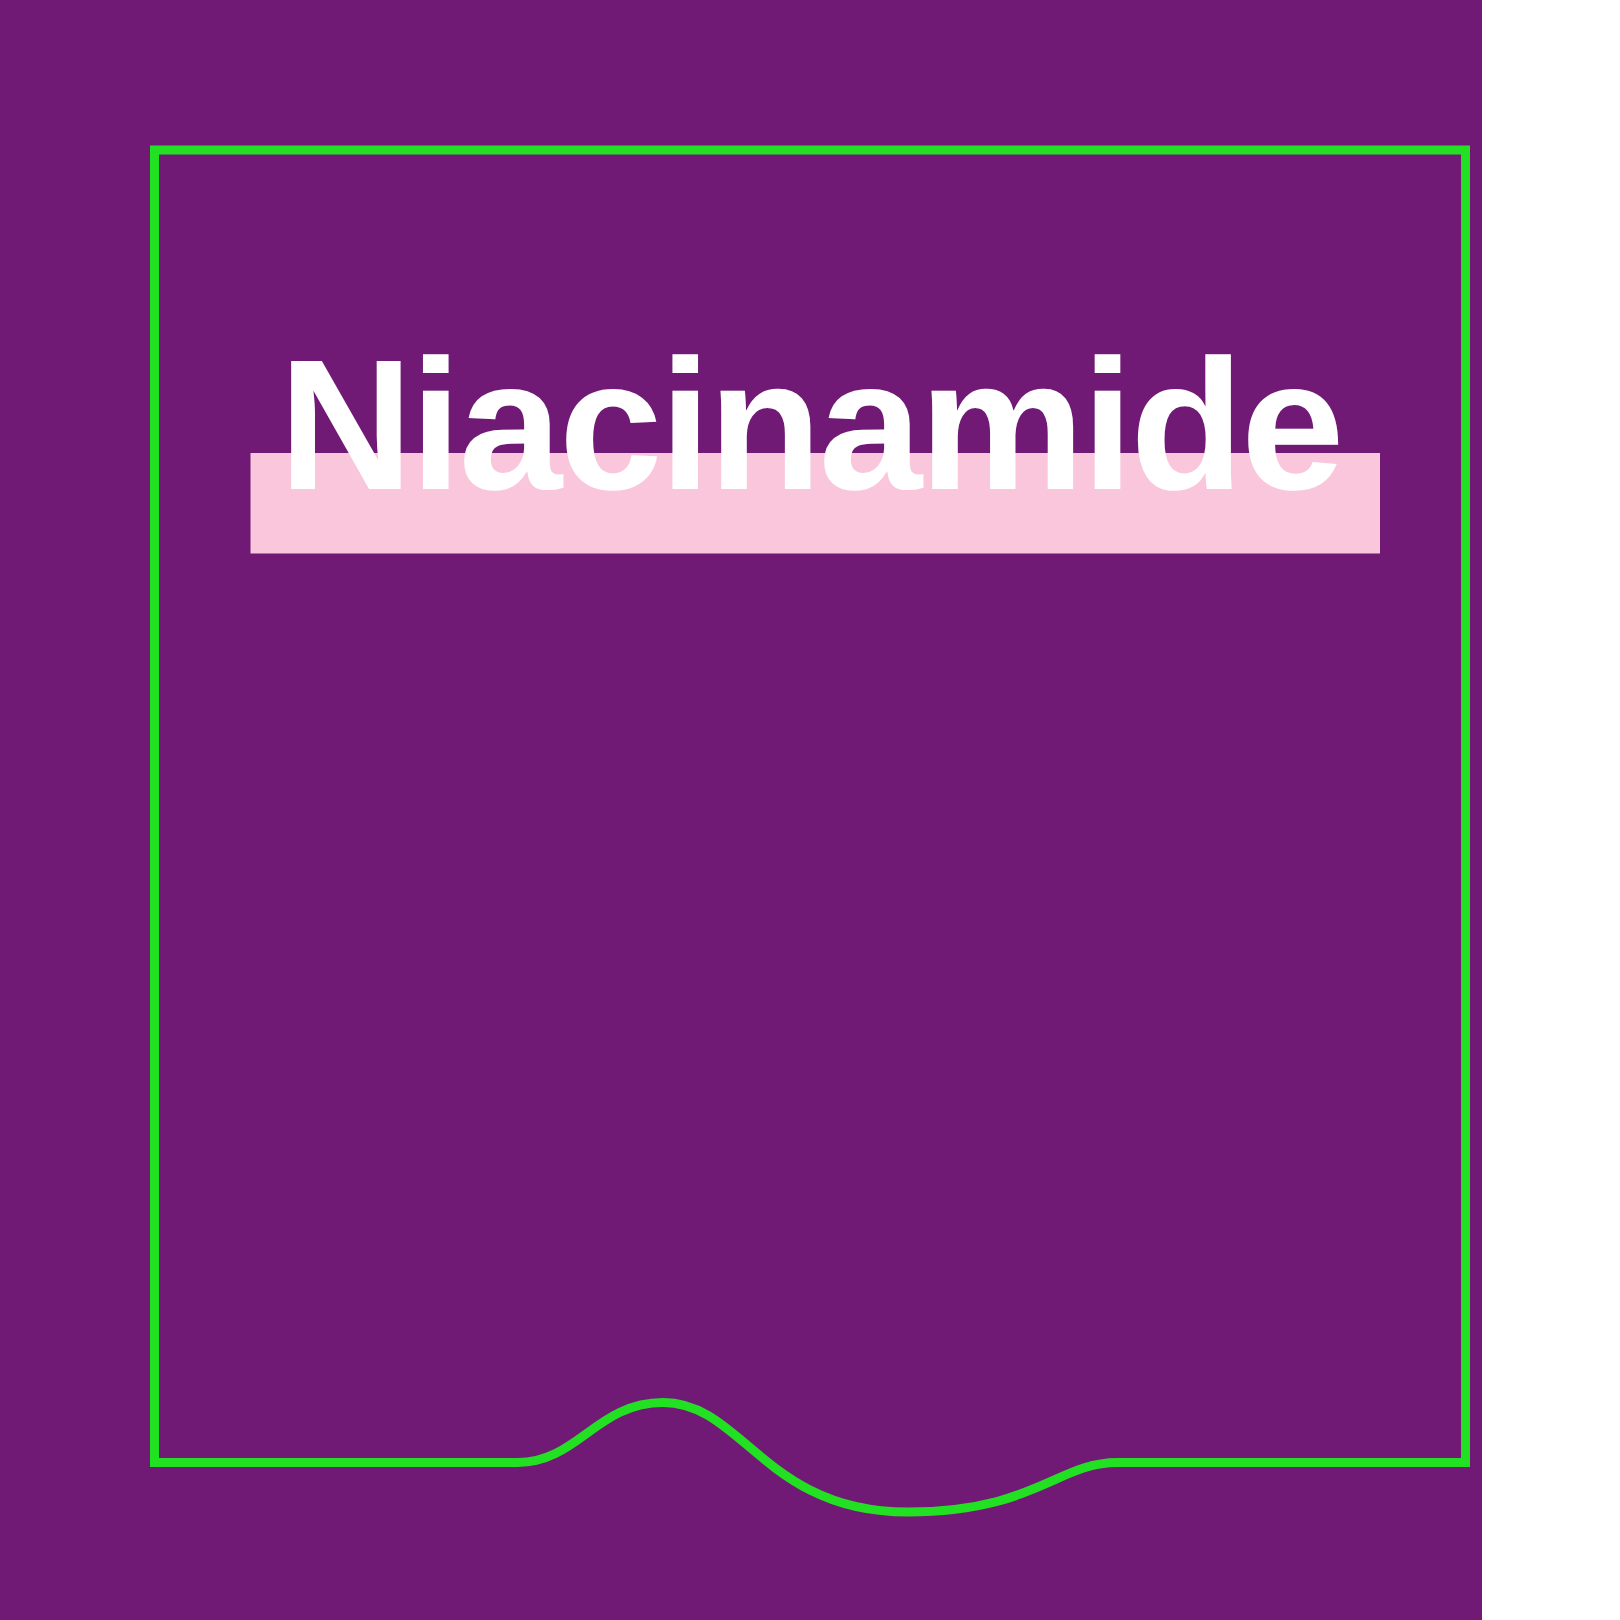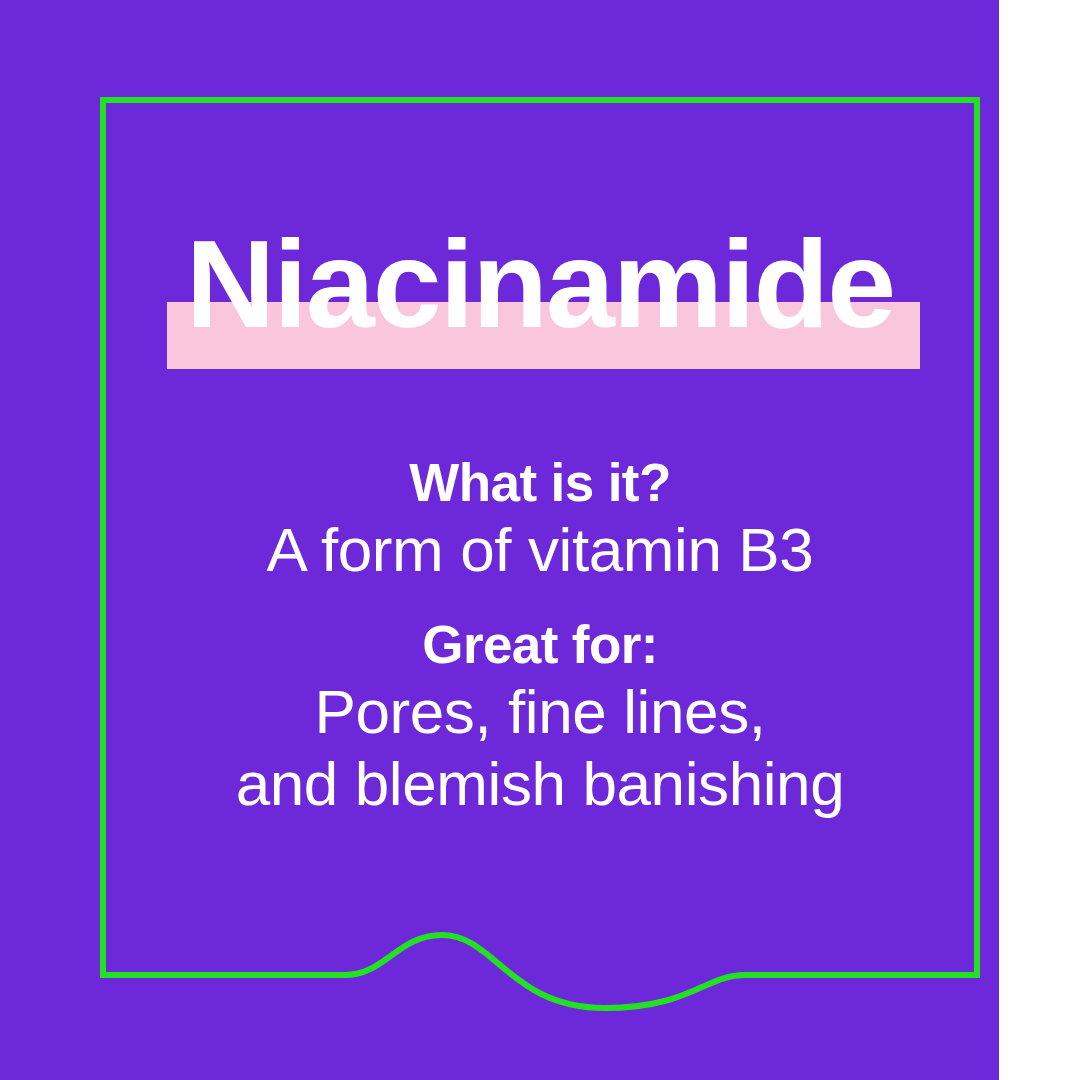--- a/index.html
+++ b/index.html
@@ -82,40 +82,24 @@
     letter-spacing: -0.4px;
     margin: 0;
     white-space: nowrap;
   }
 
   .spacer-between-groups { height: 28px; }
 </style>
 </head>
 <body>
 
-<div id="canvas" style="background: #6d28d9; width: 988px; height: 1080px; padding-left: 11px;">
+<div id="canvas" style="background: #701a75; width: 988px; height: 1080px;">
 
   <svg id="frame-svg" viewBox="0 0 1080 1080" aria-hidden="true">
     <path d="M 103 975 L 345 975 C 385 975 398 935 442 935 C 495 935 510 1008 605 1008 C 690 1008 705 975 745 975 L 977 975 L 977 100 L 103 100 Z" fill="none" stroke="#22E122" stroke-width="6" stroke-linejoin="miter" stroke-linecap="butt"></path>
   </svg>
 
   <div id="title-band" style="background: rgb(249, 198, 220);"></div>
 
   <div id="title" style="color: rgb(255, 255, 255);">Niacinamide</div>
 
-  <div id="body-block">
-
-    <div class="qa-group">
-      <p class="qa-heading">What is it?</p>
-      <p class="qa-answer">A form of vitamin B3</p>
-    </div>
-
-    <div class="spacer-between-groups"></div>
-
-    <div class="qa-group">
-      <p class="qa-heading">Great for:</p>
-      <p class="qa-answer">Pores, fine lines,</p>
-      <p class="qa-answer">and blemish banishing</p>
-    </div>
-
-  </div>
 
 </div>
 
 </body></html>

